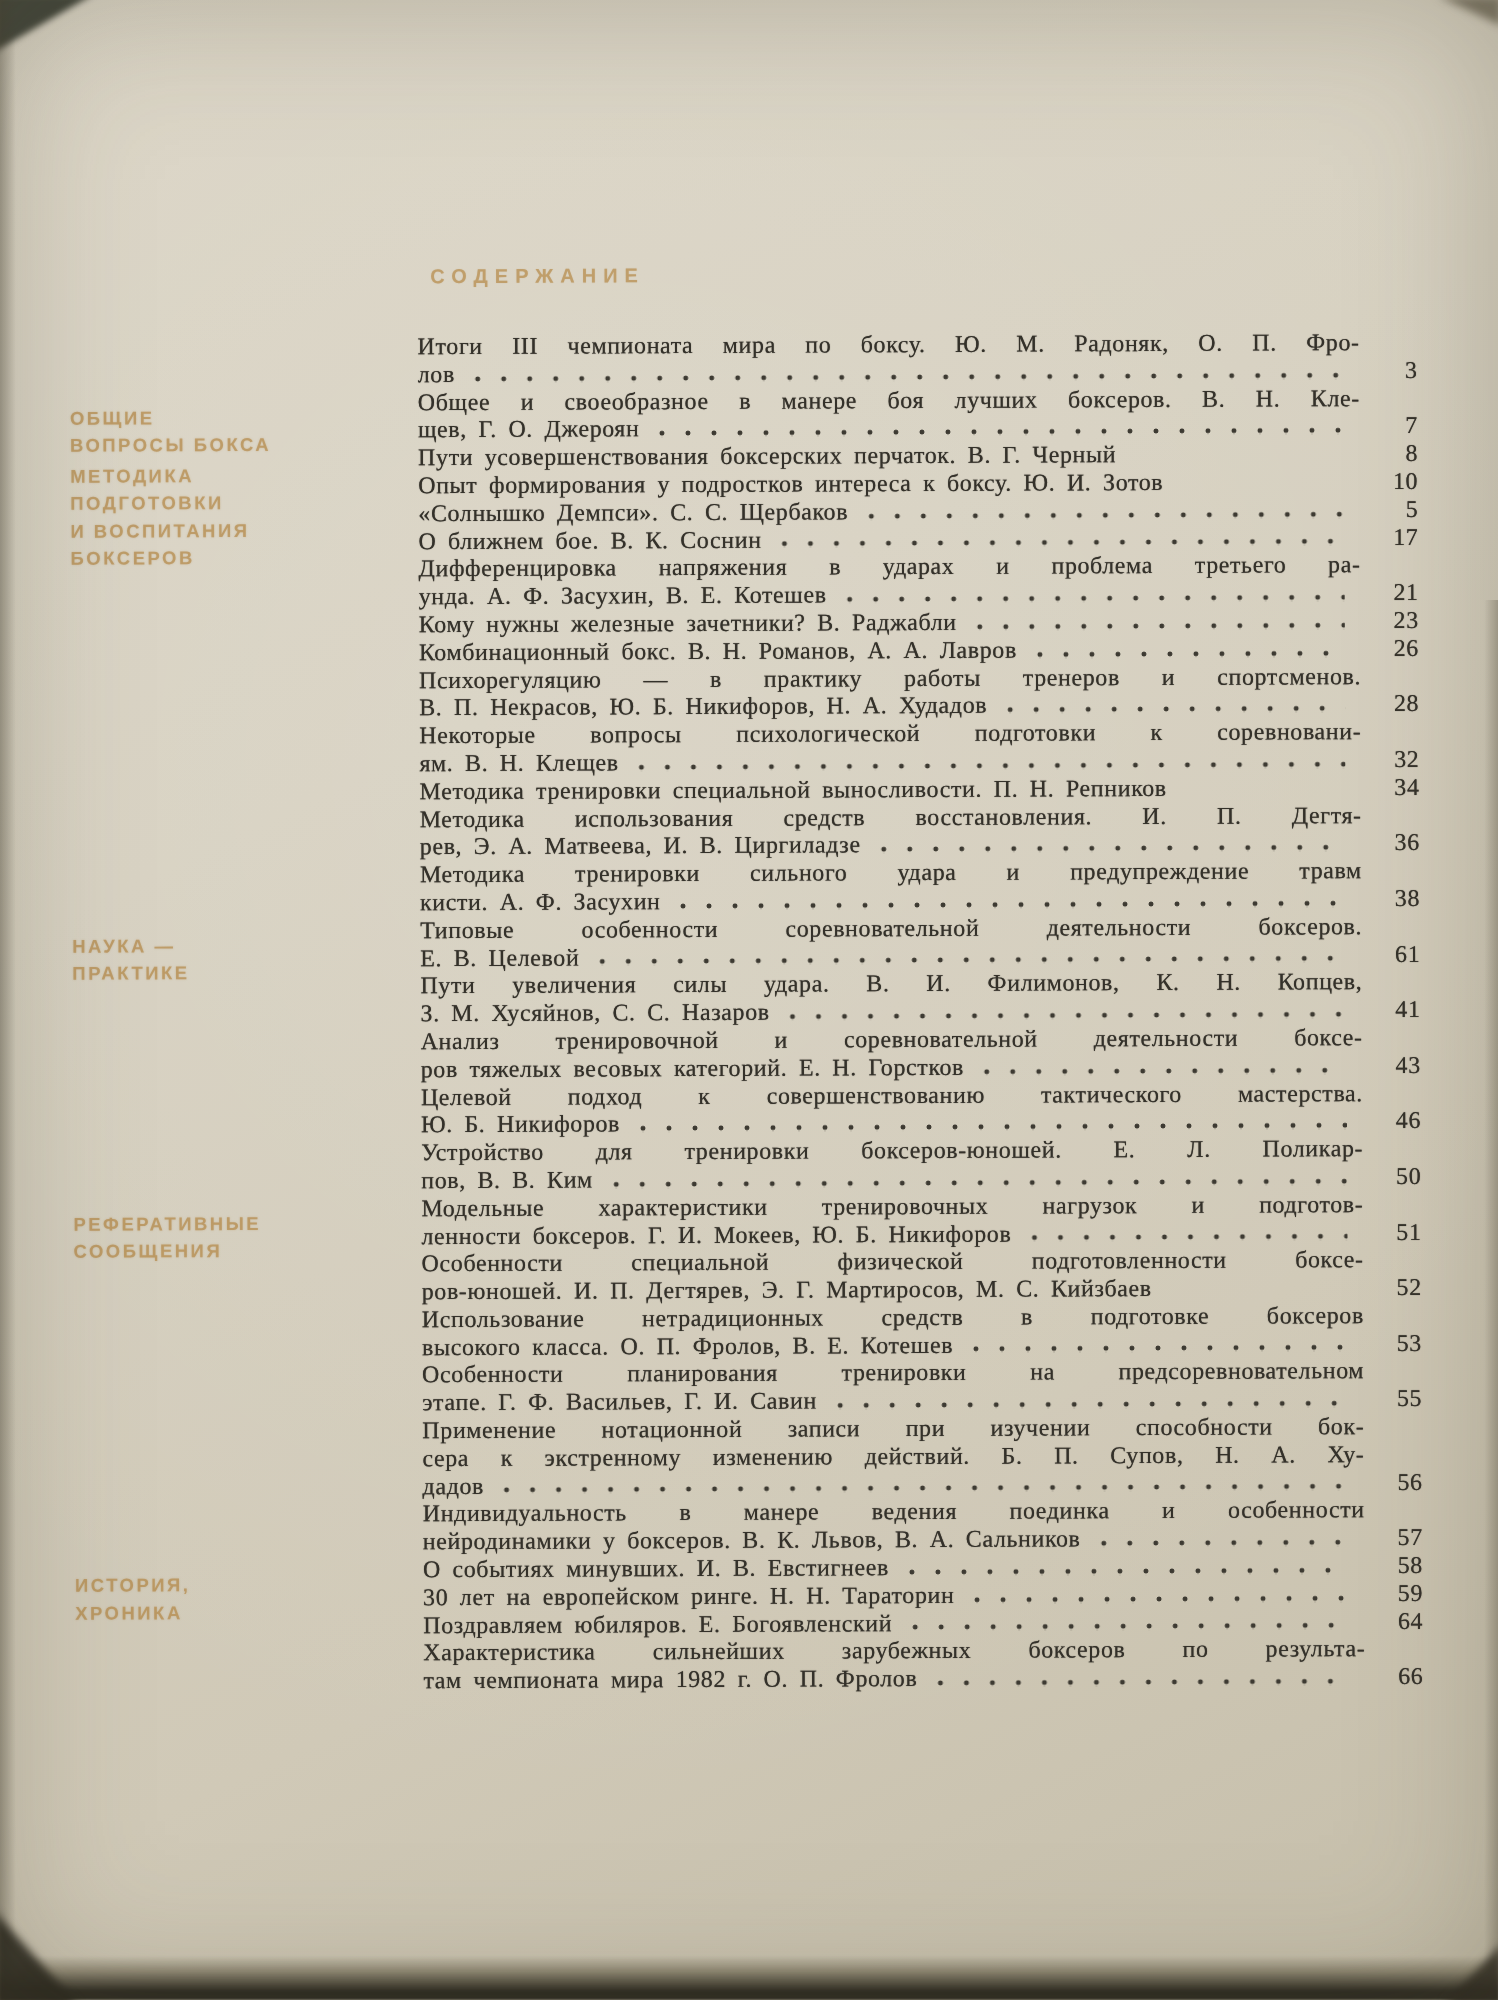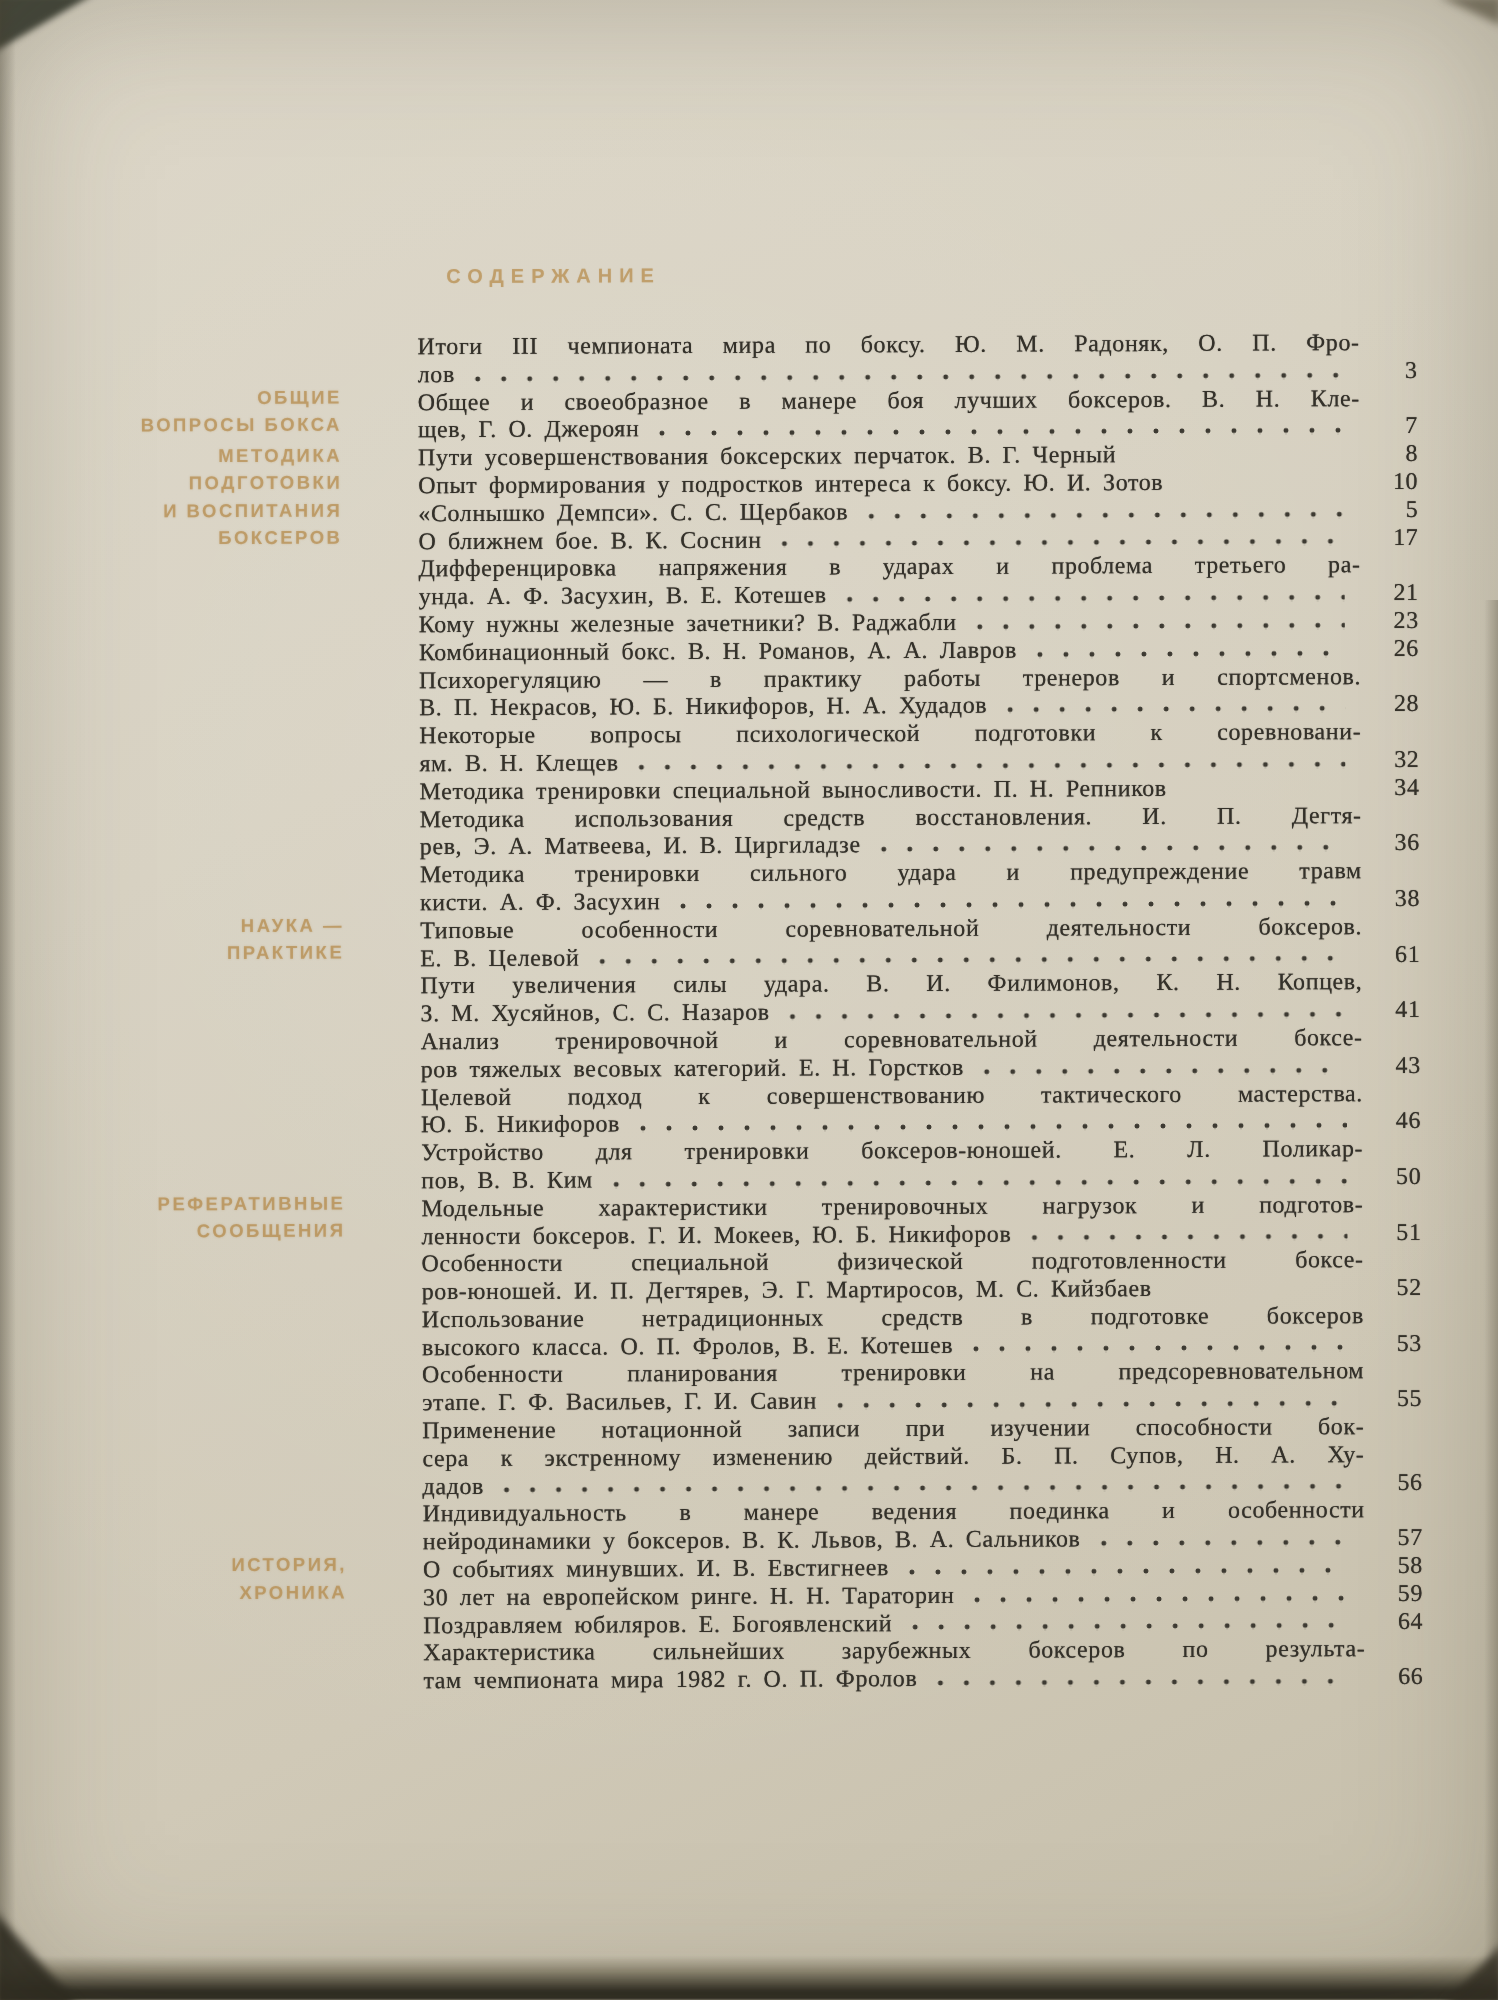--- a/index.html
+++ b/index.html
@@ -7,21 +7,21 @@
     position:relative;width:1498px;height:2000px;overflow:hidden;
     background:
       radial-gradient(115% 90% at 42% 38%, rgba(255,255,255,0.10), rgba(255,255,255,0) 60%),
       linear-gradient(155deg,#dcd6c7 0%,#d7d1c1 35%,#d0c9b7 70%,#c5beaa 100%);
   }
   .photo::after{content:"";position:absolute;inset:0;box-shadow:inset 0 0 150px rgba(88,80,60,.32);pointer-events:none;}
 
   .content{position:absolute;inset:0;transform:rotate(-0.25deg);transform-origin:700px 900px;}
 
   .heading{
-    position:absolute;left:449px;top:264px;margin:0;
+    position:absolute;left:433px;top:264px;margin:0;
     font:700 20px "Liberation Sans",sans-serif;letter-spacing:7px;
     color:rgba(182,139,75,.58);text-shadow:0 0 1px rgba(182,139,75,.40);
   }
 
   .toc{
     position:absolute;left:420px;top:332px;width:1000px;
     font-family:"Liberation Serif","DejaVu Serif",serif;
     font-size:24px;line-height:27.8px;color:#34312a;
     letter-spacing:.6px;word-spacing:5px;
     text-shadow:0 0 .9px rgba(52,49,42,.85);
@@ -31,23 +31,23 @@
   .row.fill .t{flex:1 1 auto;text-align:justify;text-align-last:justify;white-space:normal;}
   .leader{flex:1 1 auto;align-self:stretch;margin:0 16px 0 18px;}
   .leader.dotted{
     background-image:radial-gradient(circle at 3px 3px,#3d3a32 2.1px,rgba(0,0,0,0) 2.8px);
     background-size:26px 7px;background-repeat:repeat-x;
     background-position:left 2px bottom 6px;
   }
   .pg{flex:0 0 58px;text-align:right;}
 
   .mlabel{
-    position:absolute;left:72px;width:272px;text-align:right;
+    position:absolute;left:72px;width:272px;text-align:left;
     font:700 18.5px "Liberation Sans",sans-serif;letter-spacing:2.5px;line-height:27.4px;
-    color:rgba(178,133,66,.60);text-shadow:0 0 2px rgba(178,133,66,.35);
+    color:rgba(178,133,66,.60);text-shadow:0 0 2px rgba(178,133,66,.35);margin-top:20px;
   }
 
   .sh{position:absolute;pointer-events:none;width:0;height:0;}
   .sh.tl{top:-6px;left:-6px;border-top:58px solid #3e4238;border-right:100px solid transparent;filter:blur(3px);}
   .sh.tr{top:-4px;right:-4px;border-top:30px solid rgba(96,89,72,.75);border-left:64px solid transparent;filter:blur(4px);}
   .sh.bl{bottom:-6px;left:-6px;border-bottom:95px solid rgba(38,36,27,.92);border-right:85px solid transparent;filter:blur(4px);}
   .sh.br{bottom:-4px;right:-4px;border-bottom:60px solid rgba(40,37,28,.85);border-left:58px solid transparent;filter:blur(4px);}
   .strip{position:absolute;pointer-events:none;}
   .strip.band{left:0;right:0;bottom:0;height:44px;background:linear-gradient(180deg,rgba(140,130,104,0) 0%,rgba(96,89,68,.55) 35%,#2a281f 80%);filter:blur(1px);}
   .strip.el{left:0;top:0;bottom:0;width:16px;background:linear-gradient(90deg,rgba(64,59,45,.38),rgba(64,59,45,0));}

